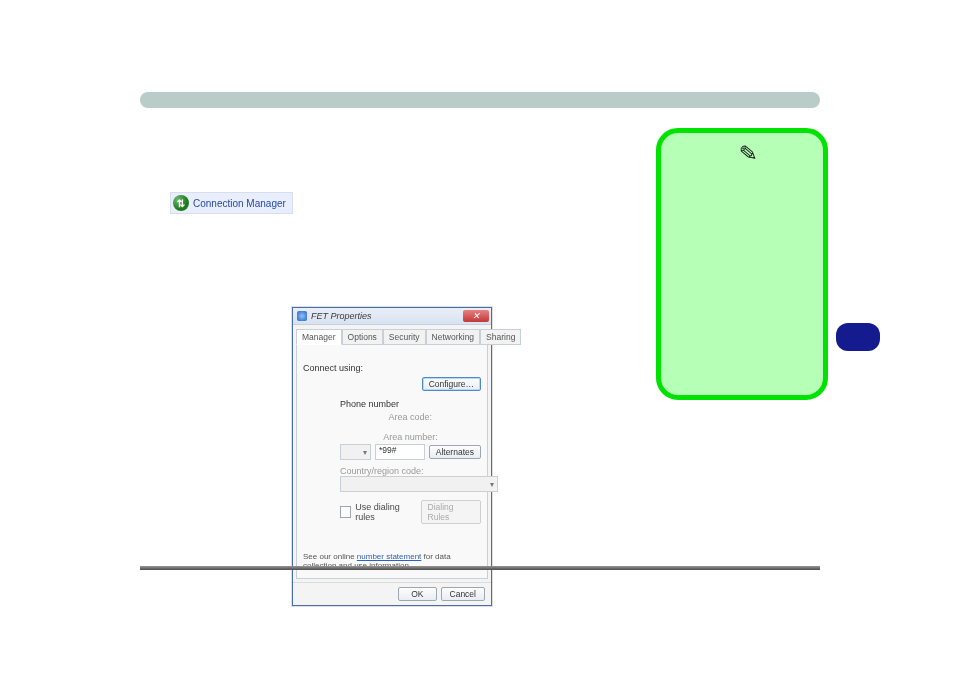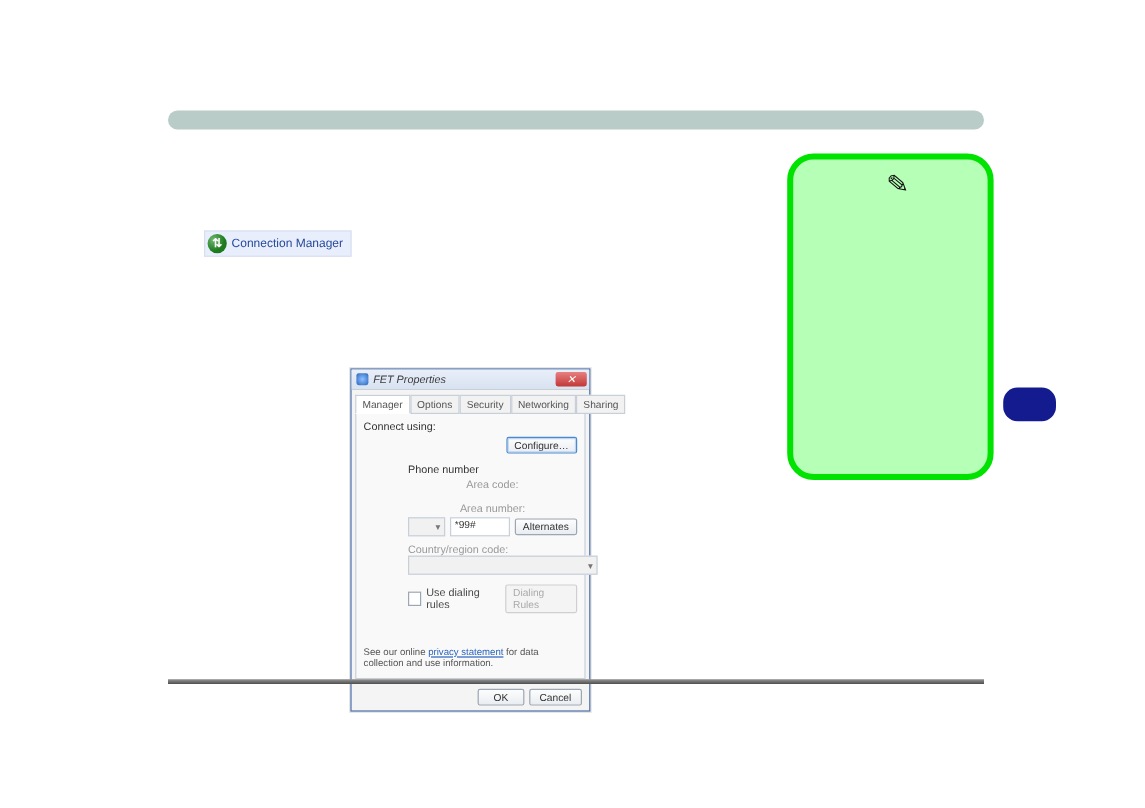--- a/index.html
+++ b/index.html
@@ -140,21 +140,21 @@
       cursor: pointer;
     }
     .dlg .tab.active {
       background: #fff;
       border-bottom: 1px solid #fff;
     }
     .dlg .tabbody {
       margin: 0 3px 3px 3px;
       border: 1px solid #c7cfd9;
       background: #f9f9f9;
-      padding: 5px 6px 8px 6px;
+      padding: 18px 6px 8px 6px;
     }
     .dlg .section-label { color:#333; margin-bottom:2px; }
     .dlg .input-line {
       display:flex; align-items:center; gap:4px;
       background:#fff; border:1px solid #c7cfd9;
       padding:2px 3px; color:#666;
     }
     .dlg .mico {
       width:12px;height:12px;
       background: radial-gradient(circle,#e7d65a,#b38f25);
@@ -250,21 +250,21 @@
       <div class="flex-r" style="margin-top:8px; justify-content:space-between;">
         <span class="flex-r">
           <span class="cbx"></span>
           <span>Use dialing rules</span>
         </span>
         <span class="btn" style="color:#aaa; border-color:#cfcfcf; background:#f4f4f4; cursor:default;">Dialing Rules</span>
       </div>
     </div>
 
     <div style="margin-top:28px; font-size:8px; color:#555;">
-      <span>See our online </span><a href="#" class="privacy">privacy statement</a><span> for data collection and use information.</span>
+      <span>See our online </span><a href="#" class="privacy">number statement</a><span> for data collection and use information.</span>
     </div>
   </div>
 
   <div class="footer">
     <span class="btn" style="padding:1px 12px;">OK</span>
     <span class="btn" style="padding:1px 8px;">Cancel</span>
   </div>
 </div>
 
 <div class="divider"></div>

